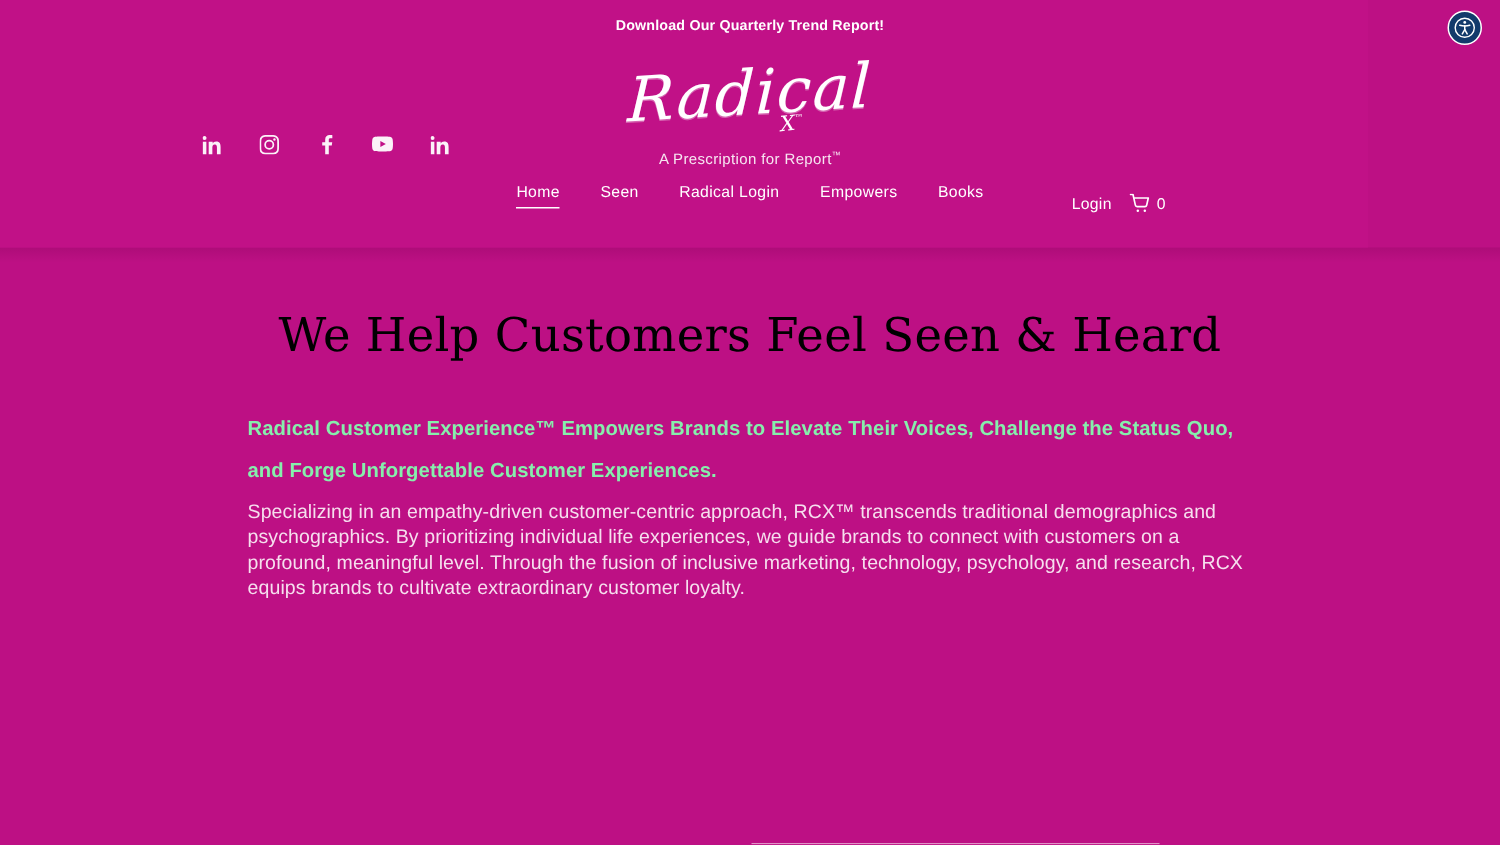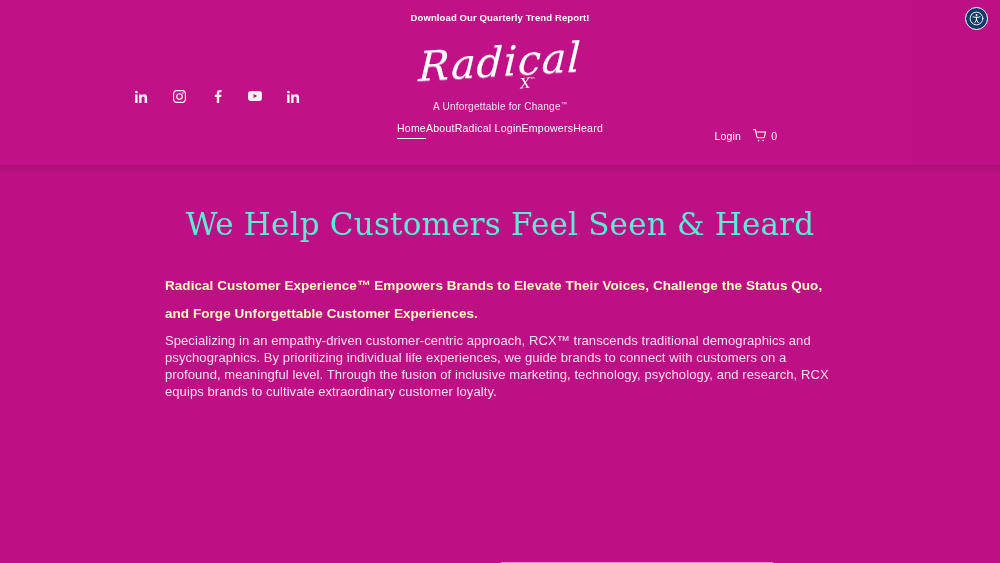--- a/index.html
+++ b/index.html
@@ -166,20 +166,21 @@
   .acct-count { font-size: 10.5px; color: #ffffff; }
 
   
   .nav {
     position: absolute;
     left: 0; top: 121px;
     width: 1000px;
     display: flex;
     justify-content: center;
     align-items: flex-start;
+    gap: 27px;
   }
   .nav-item {
     position: relative;
     font-size: 10.5px;
     letter-spacing: 0.25px;
     color: #ffffff;
     text-decoration: none;
     cursor: pointer;
     padding-bottom: 4px;
     line-height: 14px;
@@ -204,32 +205,32 @@
   .hero-title {
     position: absolute;
     left: 0; top: 40px;
     width: 1000px;
     text-align: center;
     font-family: "DejaVu Serif", serif;
     font-weight: 400;
     font-size: 31px;
     line-height: 38px;
     letter-spacing: 0.2px;
-    color: #5eead4;
+    color: #000000;
   }
 
   .lede {
     position: absolute;
     left: 165px; top: 107px;
     width: 668px;
     font-size: 13.5px;
     font-weight: 700;
     line-height: 28px;
     letter-spacing: 0.05px;
-    color: #fef9c3;
+    color: #86efac;
   }
 
   .body-copy {
     position: absolute;
     left: 165px; top: 167px;
     width: 672px;
     font-size: 13px;
     line-height: 17px;
     letter-spacing: 0.08px;
     color: #f6dfee;
@@ -287,44 +288,44 @@
           </svg>
       </span>
     </div>
 
     <div class="logo-wrap">
       <span class="logo-script">Radical</span>
       <span class="logo-x">
         <span>X</span><sup>™</sup>
       </span>
       <span class="logo-tag">
-        <span>A Unforgettable for Change</span><sup>™</sup>
+        <span>A Prescription for Report</span><sup>™</sup>
       </span>
     </div>
 
     <div class="acct">
       <a class="acct-login" href="#">Login</a>
       <span class="acct-cart">
         <span>
           <svg width="14" height="13" viewBox="0 0 24 22" fill="none" stroke="#ffffff" stroke-width="1.9" stroke-linecap="round" stroke-linejoin="round">
             <path d="M1 1h3l2.7 12.2a2 2 0 0 0 2 1.6h8.9a2 2 0 0 0 2-1.55L21.5 5H5.2"></path>
             <circle cx="9.5" cy="19.5" r="1.4" fill="#ffffff" stroke="none"></circle>
             <circle cx="17.5" cy="19.5" r="1.4" fill="#ffffff" stroke="none"></circle>
           </svg>
         </span>
         <span class="acct-count">0</span>
       </span>
     </div>
 
     <nav class="nav">
       <a class="nav-item active" href="#">Home</a>
-      <a class="nav-item" href="#">About</a>
+      <a class="nav-item" href="#">Seen</a>
       <a class="nav-item" href="#">Radical Login</a>
       <a class="nav-item" href="#">Empowers</a>
-      <a class="nav-item" href="#">Heard</a>
+      <a class="nav-item" href="#">Books</a>
     </nav>
   </header>
 
   <div class="header-shadow"></div>
 
   <button class="a11y-btn">
     <svg width="15" height="15" viewBox="0 0 24 24" fill="none" stroke="#ffffff" stroke-width="1.6" stroke-linecap="round">
       <circle cx="12" cy="12" r="10.2" stroke="#ffffff" stroke-width="1.5"></circle>
       <circle cx="12" cy="6.3" r="1.5" fill="#ffffff" stroke="none"></circle>
       <path d="M6.6 9.4c3.6 1.1 7.2 1.1 10.8 0"></path>

